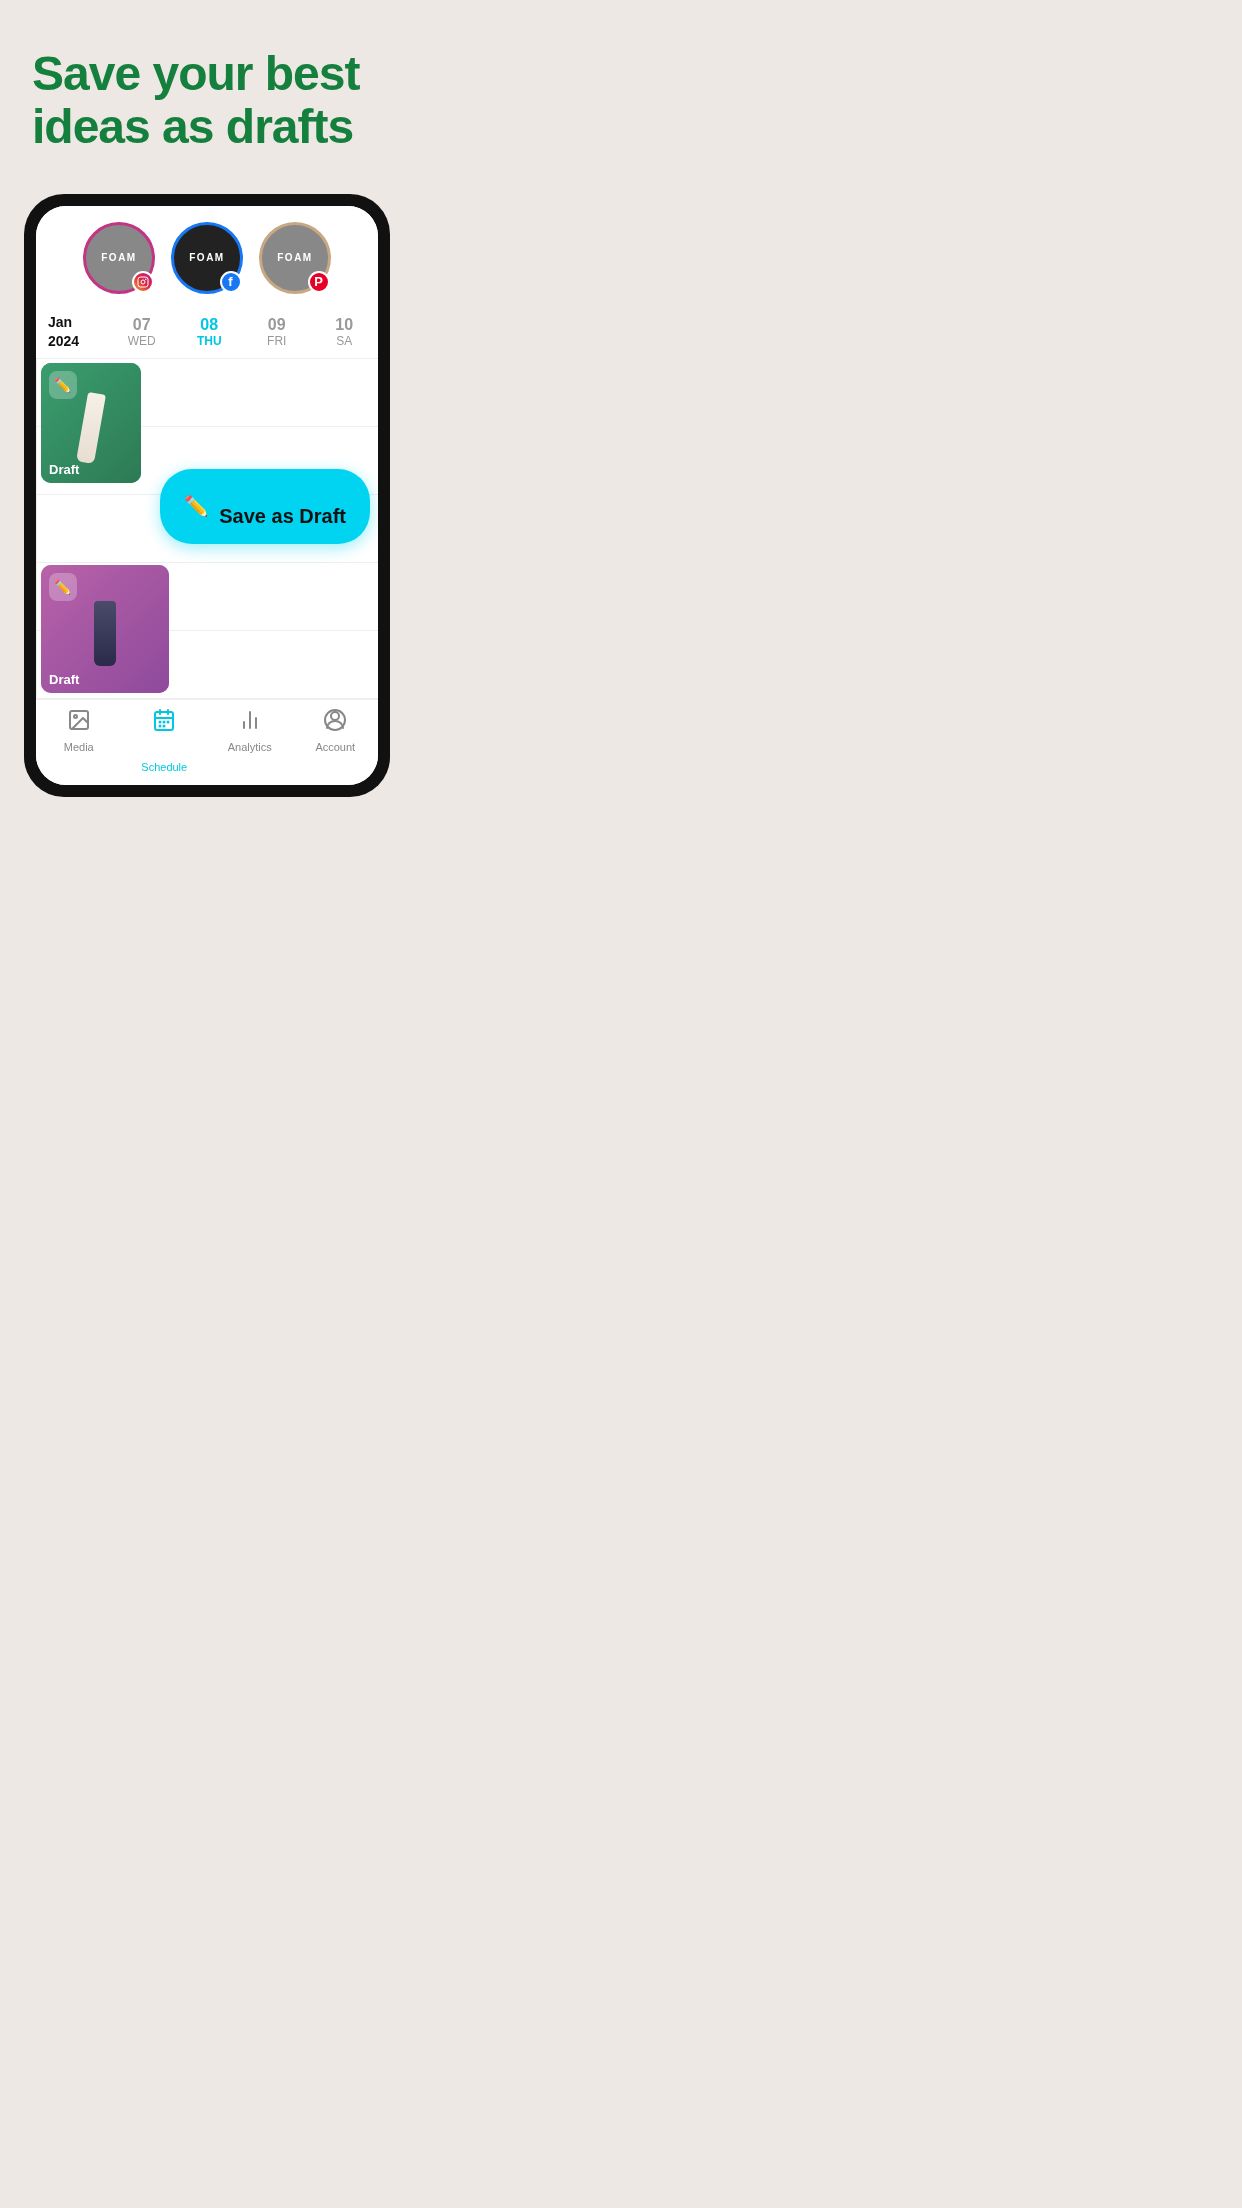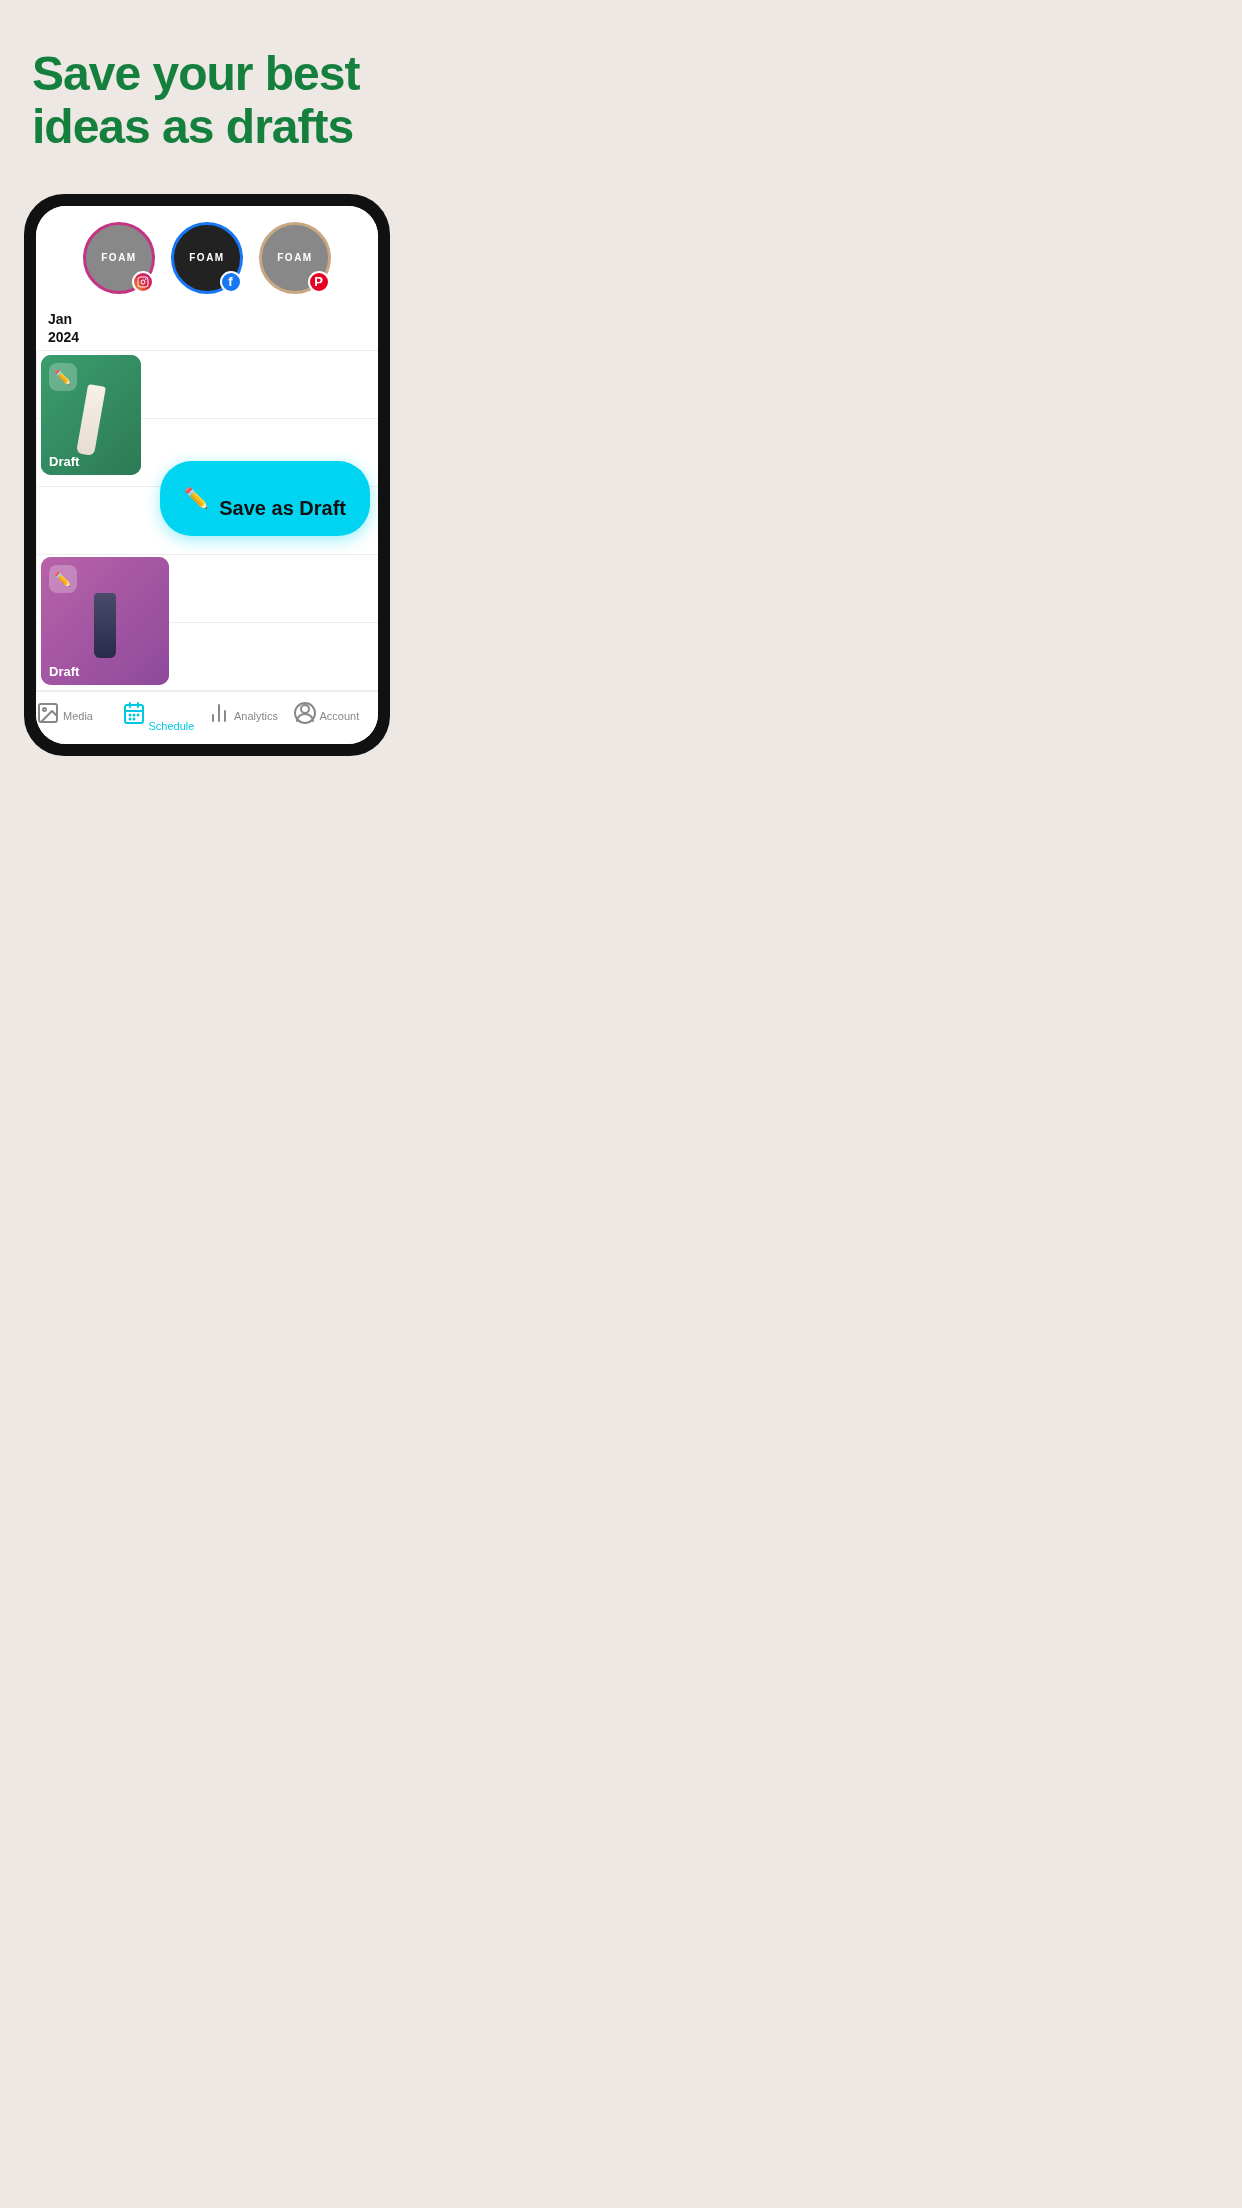--- a/index.html
+++ b/index.html
@@ -299,20 +299,21 @@
     .bottom-nav {
       display: flex;
       background: #fff;
       border-top: 1px solid #eee;
       padding: 8px 0 12px 0;
     }
 
     .nav-item {
       flex: 1;
       display: flex;
+      flex-direction: column;
       align-items: center;
       gap: 3px;
       cursor: pointer;
     }
 
     .nav-icon {
       font-size: 22px;
       color: #888;
     }
 
@@ -365,20 +366,38 @@
       <div class="account-avatar pinterest">
         <span class="foam-text">FOAM</span>
         <span class="social-badge badge-pinterest" style="font-size:13px;font-weight:900;">P</span>
       </div>
     </div>
 
     <div class="calendar-header">
       <div class="month-label">
         <span>Jan</span><br>
         <span>2024</span>
+      </div>
+      <div class="day-tabs">
+        <div class="day-tab">
+          <span class="day-num">07</span>
+          <span>WED</span>
+        </div>
+        <div class="day-tab active">
+          <span class="day-num">08</span>
+          <span>THU</span>
+        </div>
+        <div class="day-tab">
+          <span class="day-num">09</span>
+          <span>FRI</span>
+        </div>
+        <div class="day-tab">
+          <span class="day-num">10</span>
+          <span>SA</span>
+        </div>
       </div>
     </div>
 
     <div class="calendar-grid" style="position:relative;min-height:340px;">
 
 
       <div class="events-col">
         <div class="hour-line"></div>
         <div class="hour-line"></div>
         <div class="hour-line"></div>

